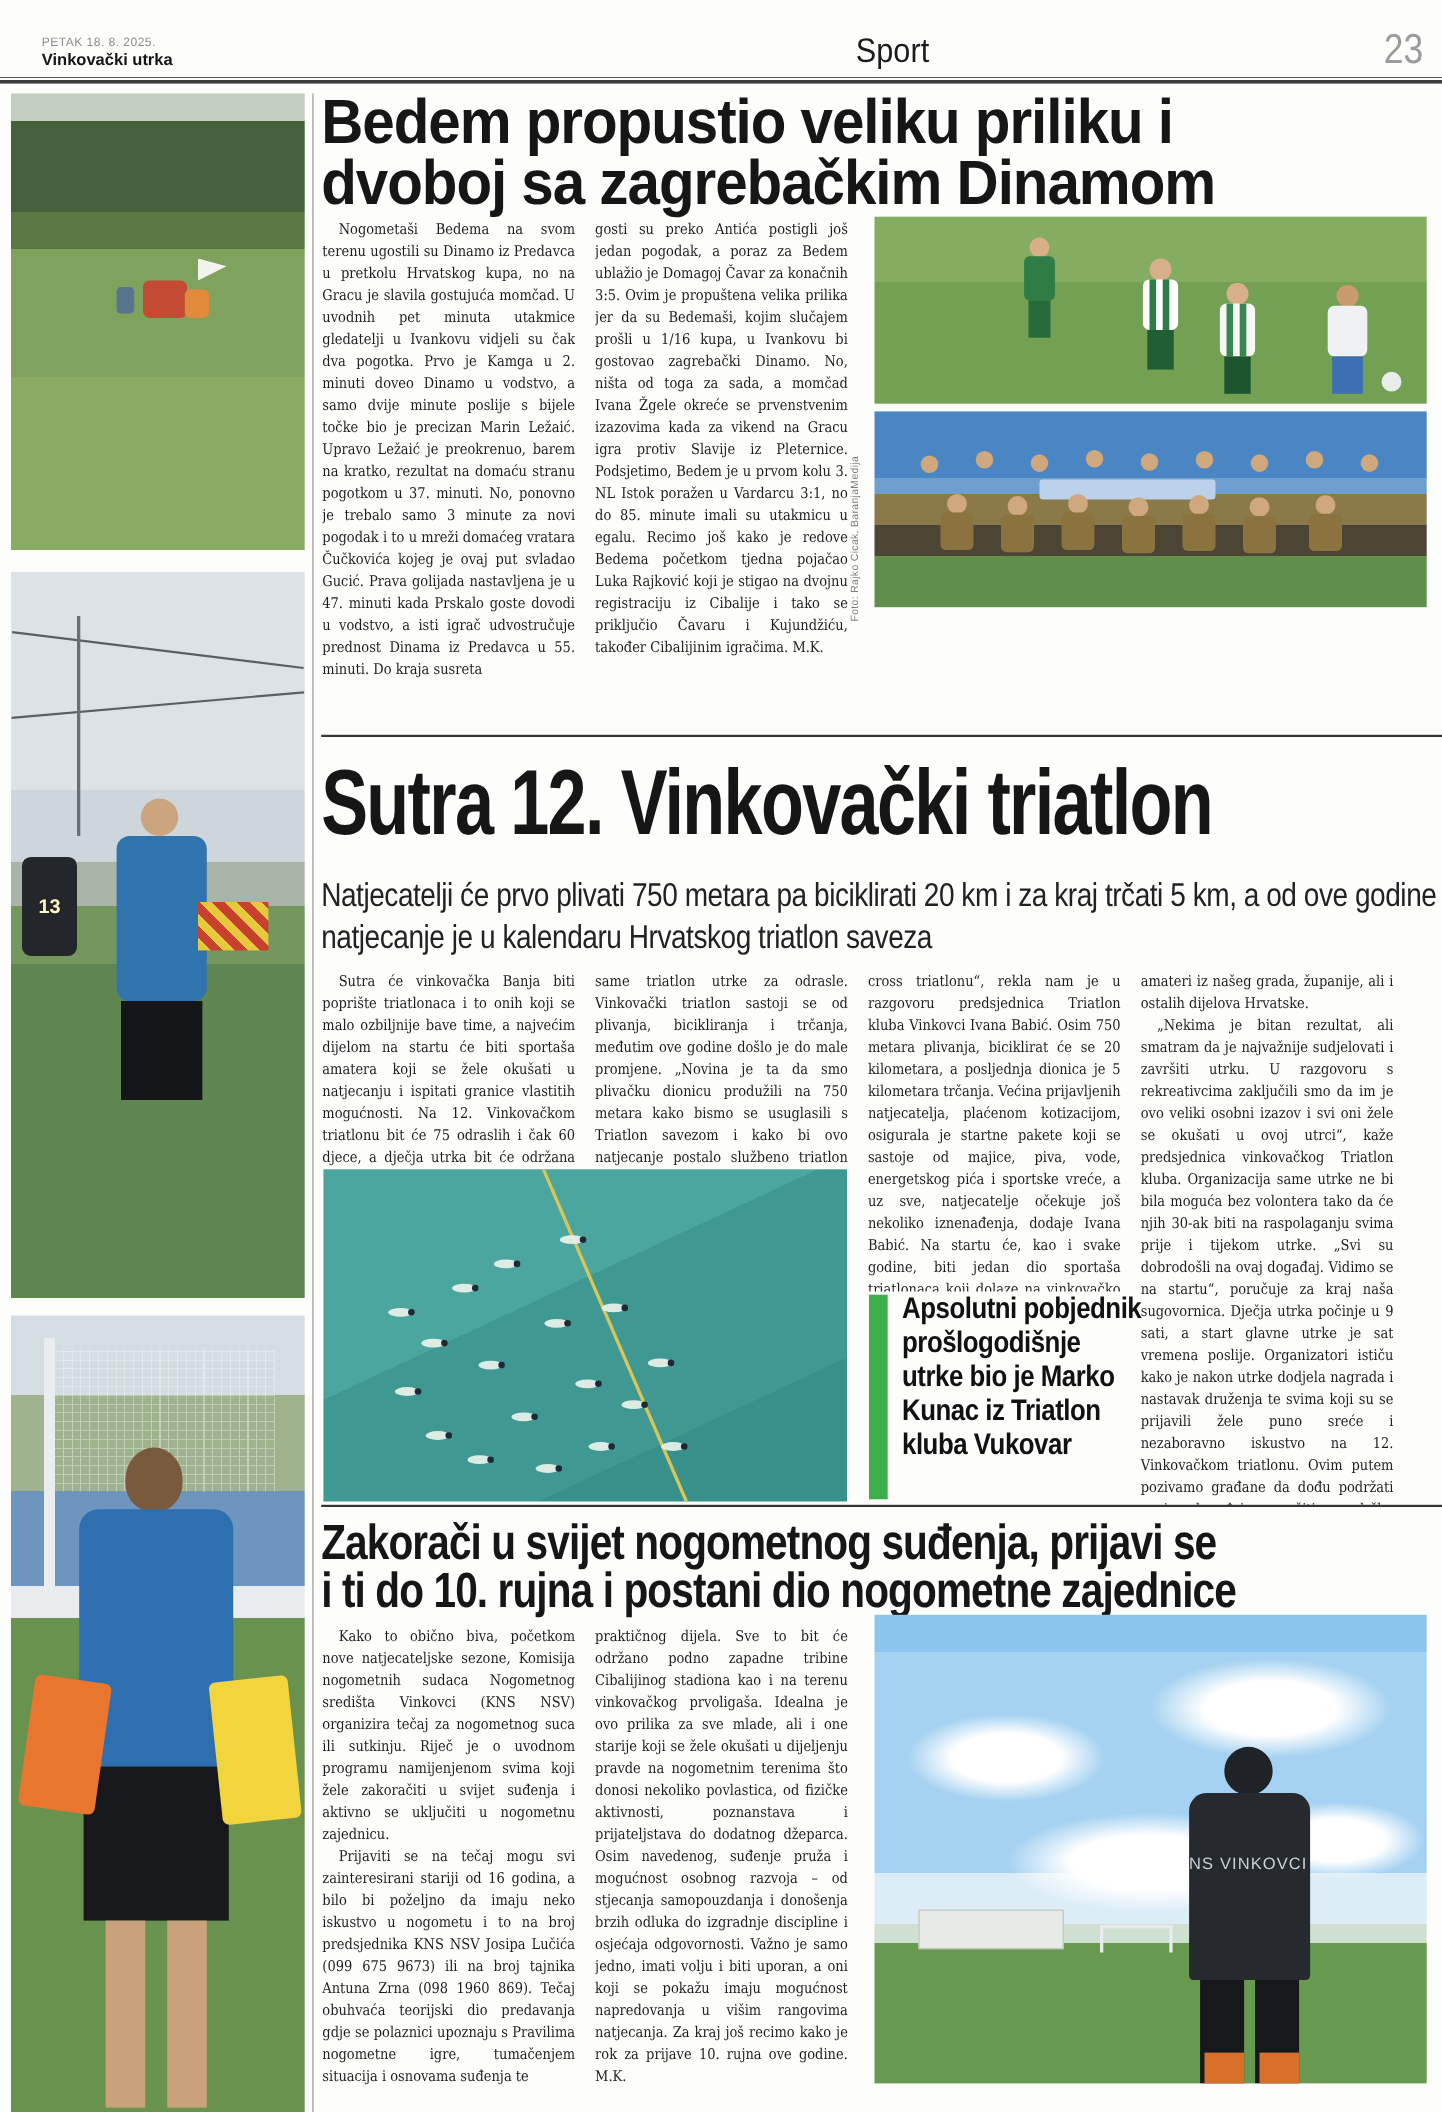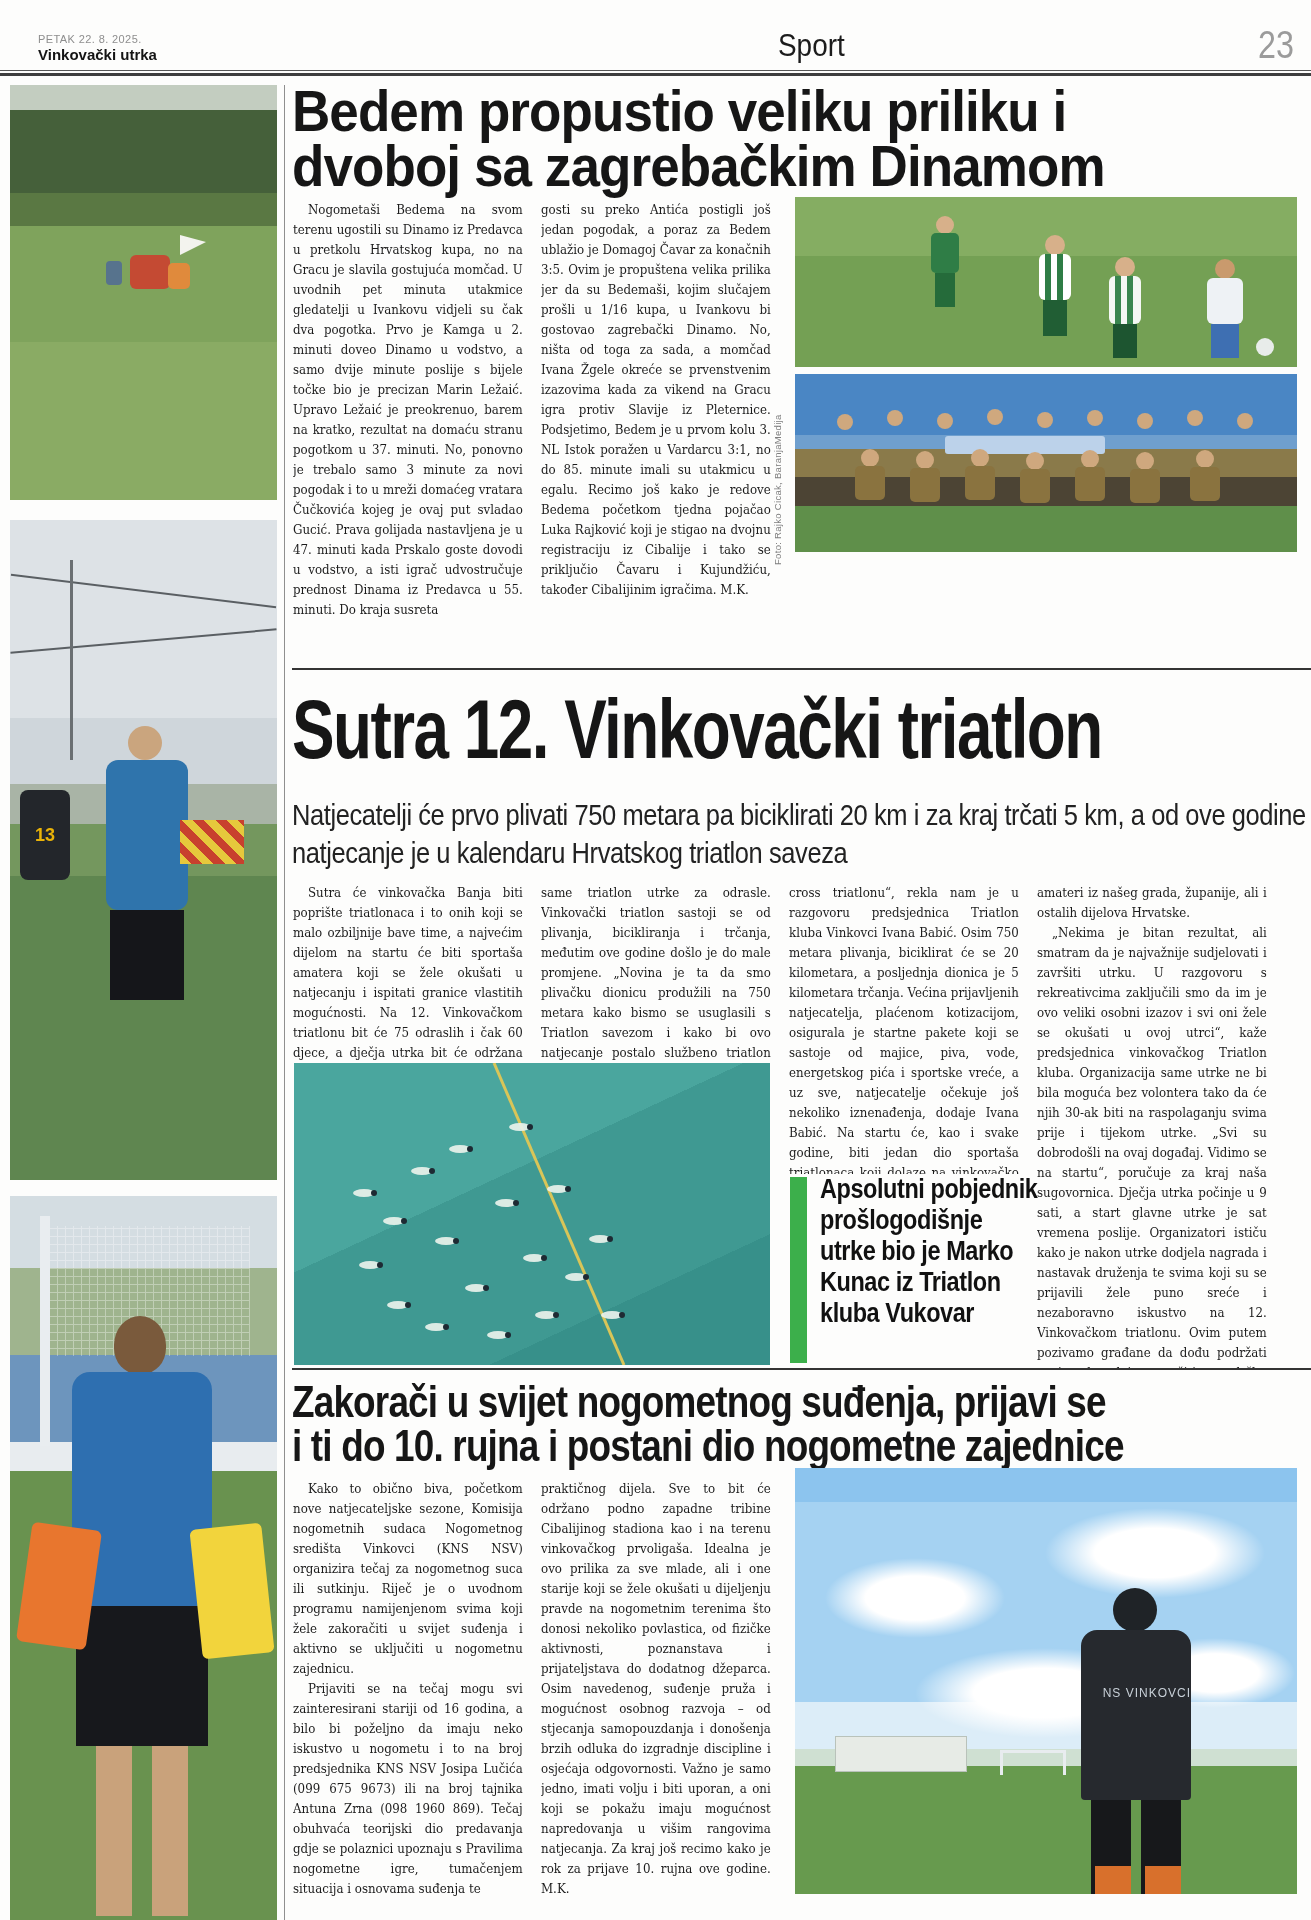--- a/index.html
+++ b/index.html
@@ -19,41 +19,41 @@
          letter-spacing:.3px;}
   .qtext{font-weight:bold;font-size:27px;line-height:31px;letter-spacing:-.5px;
          transform:scaleX(.87);transform-origin:0 0;color:#111;}
   .cloud{position:absolute;border-radius:50%;background:radial-gradient(closest-side,#ffffff 55%,rgba(255,255,255,0));}
 </style>
 </head>
 <body>
 
 <div id="page">
 
-  <div class="abs" style="left:38px;top:33px;font-size:11px;color:#8e8e8e;letter-spacing:.4px;">PETAK 22. 8. 2025.</div>
+  <div class="abs" style="left:38px;top:33px;font-size:11px;color:#8e8e8e;letter-spacing:.4px;">PETAK 18. 8. 2025.</div>
   <div class="abs" style="left:38px;top:46px;font-size:15px;font-weight:bold;color:#141414;">Vinkovački utrka</div>
   <div class="abs" style="left:778px;top:28px;font-size:31px;color:#1c1c1c;transform:scaleX(.9);transform-origin:0 0;">Sport</div>
   <div class="abs" style="left:1258px;top:24px;font-size:38px;color:#9b9b9b;transform:scaleX(.85);transform-origin:0 0;">23</div>
   <div class="abs" style="left:0;top:70px;width:1311px;height:6px;
        background:linear-gradient(180deg,#565656 0 1px,#fdfdfc 1px 3px,#3e3e3e 3px 6px);"></div>
 
   <div class="abs photo" style="left:10px;top:85px;width:267px;height:415px;
        background:linear-gradient(180deg,#c3cdc0 0 6%,#45603a 6% 26%,#5a7843 26% 34%,#7fa35c 34% 62%,#8aab64 62% 100%);">
     <div class="abs" style="left:120px;top:170px;width:40px;height:34px;background:#c44a33;border-radius:6px;"></div>
     <div class="abs" style="left:158px;top:178px;width:22px;height:26px;background:#e08a3c;border-radius:5px;"></div>
     <div class="abs" style="left:96px;top:176px;width:16px;height:24px;background:#57738d;border-radius:4px;"></div>
     <div class="abs" style="left:170px;top:150px;width:26px;height:20px;background:#f3f3ee;clip-path:polygon(0 0,100% 35%,0 100%);"></div>
   </div>
 
   <div class="abs photo" style="left:10px;top:520px;width:267px;height:660px;
        background:linear-gradient(180deg,#dde2e6 0 30%,#cfd6db 30% 40%,#a9b4a6 40% 46%,#74975e 46% 54%,#5f8650 54% 100%);">
     <div class="abs" style="left:0;top:70px;width:267px;height:2px;background:#5a5f63;transform:rotate(7deg);"></div>
     <div class="abs" style="left:0;top:120px;width:267px;height:2px;background:#5a5f63;transform:rotate(-5deg);"></div>
     <div class="abs" style="left:60px;top:40px;width:3px;height:200px;background:#6a6f72;"></div>
-    <div class="abs" style="left:10px;top:270px;width:50px;height:90px;background:#23262b;border-radius:8px;color:#eab308;font-size:18px;font-weight:bold;text-align:center;line-height:90px;"><span>13</span></div>
+    <div class="abs" style="left:10px;top:259px;width:50px;height:90px;background:#23262b;border-radius:8px;color:#fef9c3;font-size:18px;font-weight:bold;text-align:center;line-height:90px;"><span>13</span></div>
     <div class="abs" style="left:118px;top:206px;width:34px;height:34px;border-radius:50%;background:#caa57e;"></div>
     <div class="abs" style="left:96px;top:240px;width:82px;height:150px;border-radius:12px;background:#2f74ac;"></div>
     <div class="abs" style="left:100px;top:390px;width:74px;height:90px;background:#15161a;"></div>
     <div class="abs" style="left:170px;top:300px;width:64px;height:44px;
          background:repeating-linear-gradient(45deg,#e6c83c 0 8px,#c8402e 8px 16px);"></div>
   </div>
 
   <div class="abs photo" style="left:10px;top:1196px;width:267px;height:724px;
        background:linear-gradient(180deg,#d4dde2 0 10%,#9fb48e 10% 22%,#6d95bd 22% 34%,#e8ecef 34% 38%,#69924f 38% 100%);">
     <div class="abs" style="left:30px;top:20px;width:10px;height:230px;background:#e9edf0;"></div>
@@ -225,21 +225,21 @@
   <div class="abs photo" style="left:795px;top:1468px;width:502px;height:426px;
        background:linear-gradient(180deg,#8cc4ee 0 8%,#a5d2f2 8% 55%,#dcedf8 55% 66%,#cfe0d2 66% 70%,#679a4e 70% 100%);">
     <div class="cloud" style="left:30px;top:90px;width:180px;height:80px;"></div>
     <div class="cloud" style="left:250px;top:40px;width:220px;height:90px;"></div>
     <div class="cloud" style="left:120px;top:180px;width:260px;height:90px;"></div>
     <div class="cloud" style="left:340px;top:170px;width:160px;height:70px;"></div>
     <div class="abs" style="left:40px;top:268px;width:130px;height:34px;background:#e7ebe6;border:1px solid #b9c2ba;"></div>
     <div class="abs" style="left:205px;top:282px;width:60px;height:22px;border:3px solid #e8ecef;border-bottom:none;"></div>
     <div class="abs" style="left:318px;top:120px;width:44px;height:44px;border-radius:50%;background:#1f2327;"></div>
     <div class="abs" style="left:286px;top:162px;width:110px;height:170px;border-radius:16px 16px 4px 4px;background:#26292e;">
-      <span style="display:block;margin-top:56px;text-align:right;color:#c8d0d8;font-size:12px;letter-spacing:1px;">NS VINKOVCI</span>
+      <span style="display:block;margin-top:56px;text-align:left;color:#c8d0d8;font-size:15px;letter-spacing:1px;">NS VINKOVCI</span>
     </div>
     <div class="abs" style="left:296px;top:332px;width:40px;height:94px;background:#17181b;"></div>
     <div class="abs" style="left:346px;top:332px;width:40px;height:94px;background:#17181b;"></div>
     <div class="abs" style="left:300px;top:398px;width:36px;height:28px;background:#d8702c;"></div>
     <div class="abs" style="left:350px;top:398px;width:36px;height:28px;background:#d8702c;"></div>
   </div>
 
 </div>
 
 </body></html>

